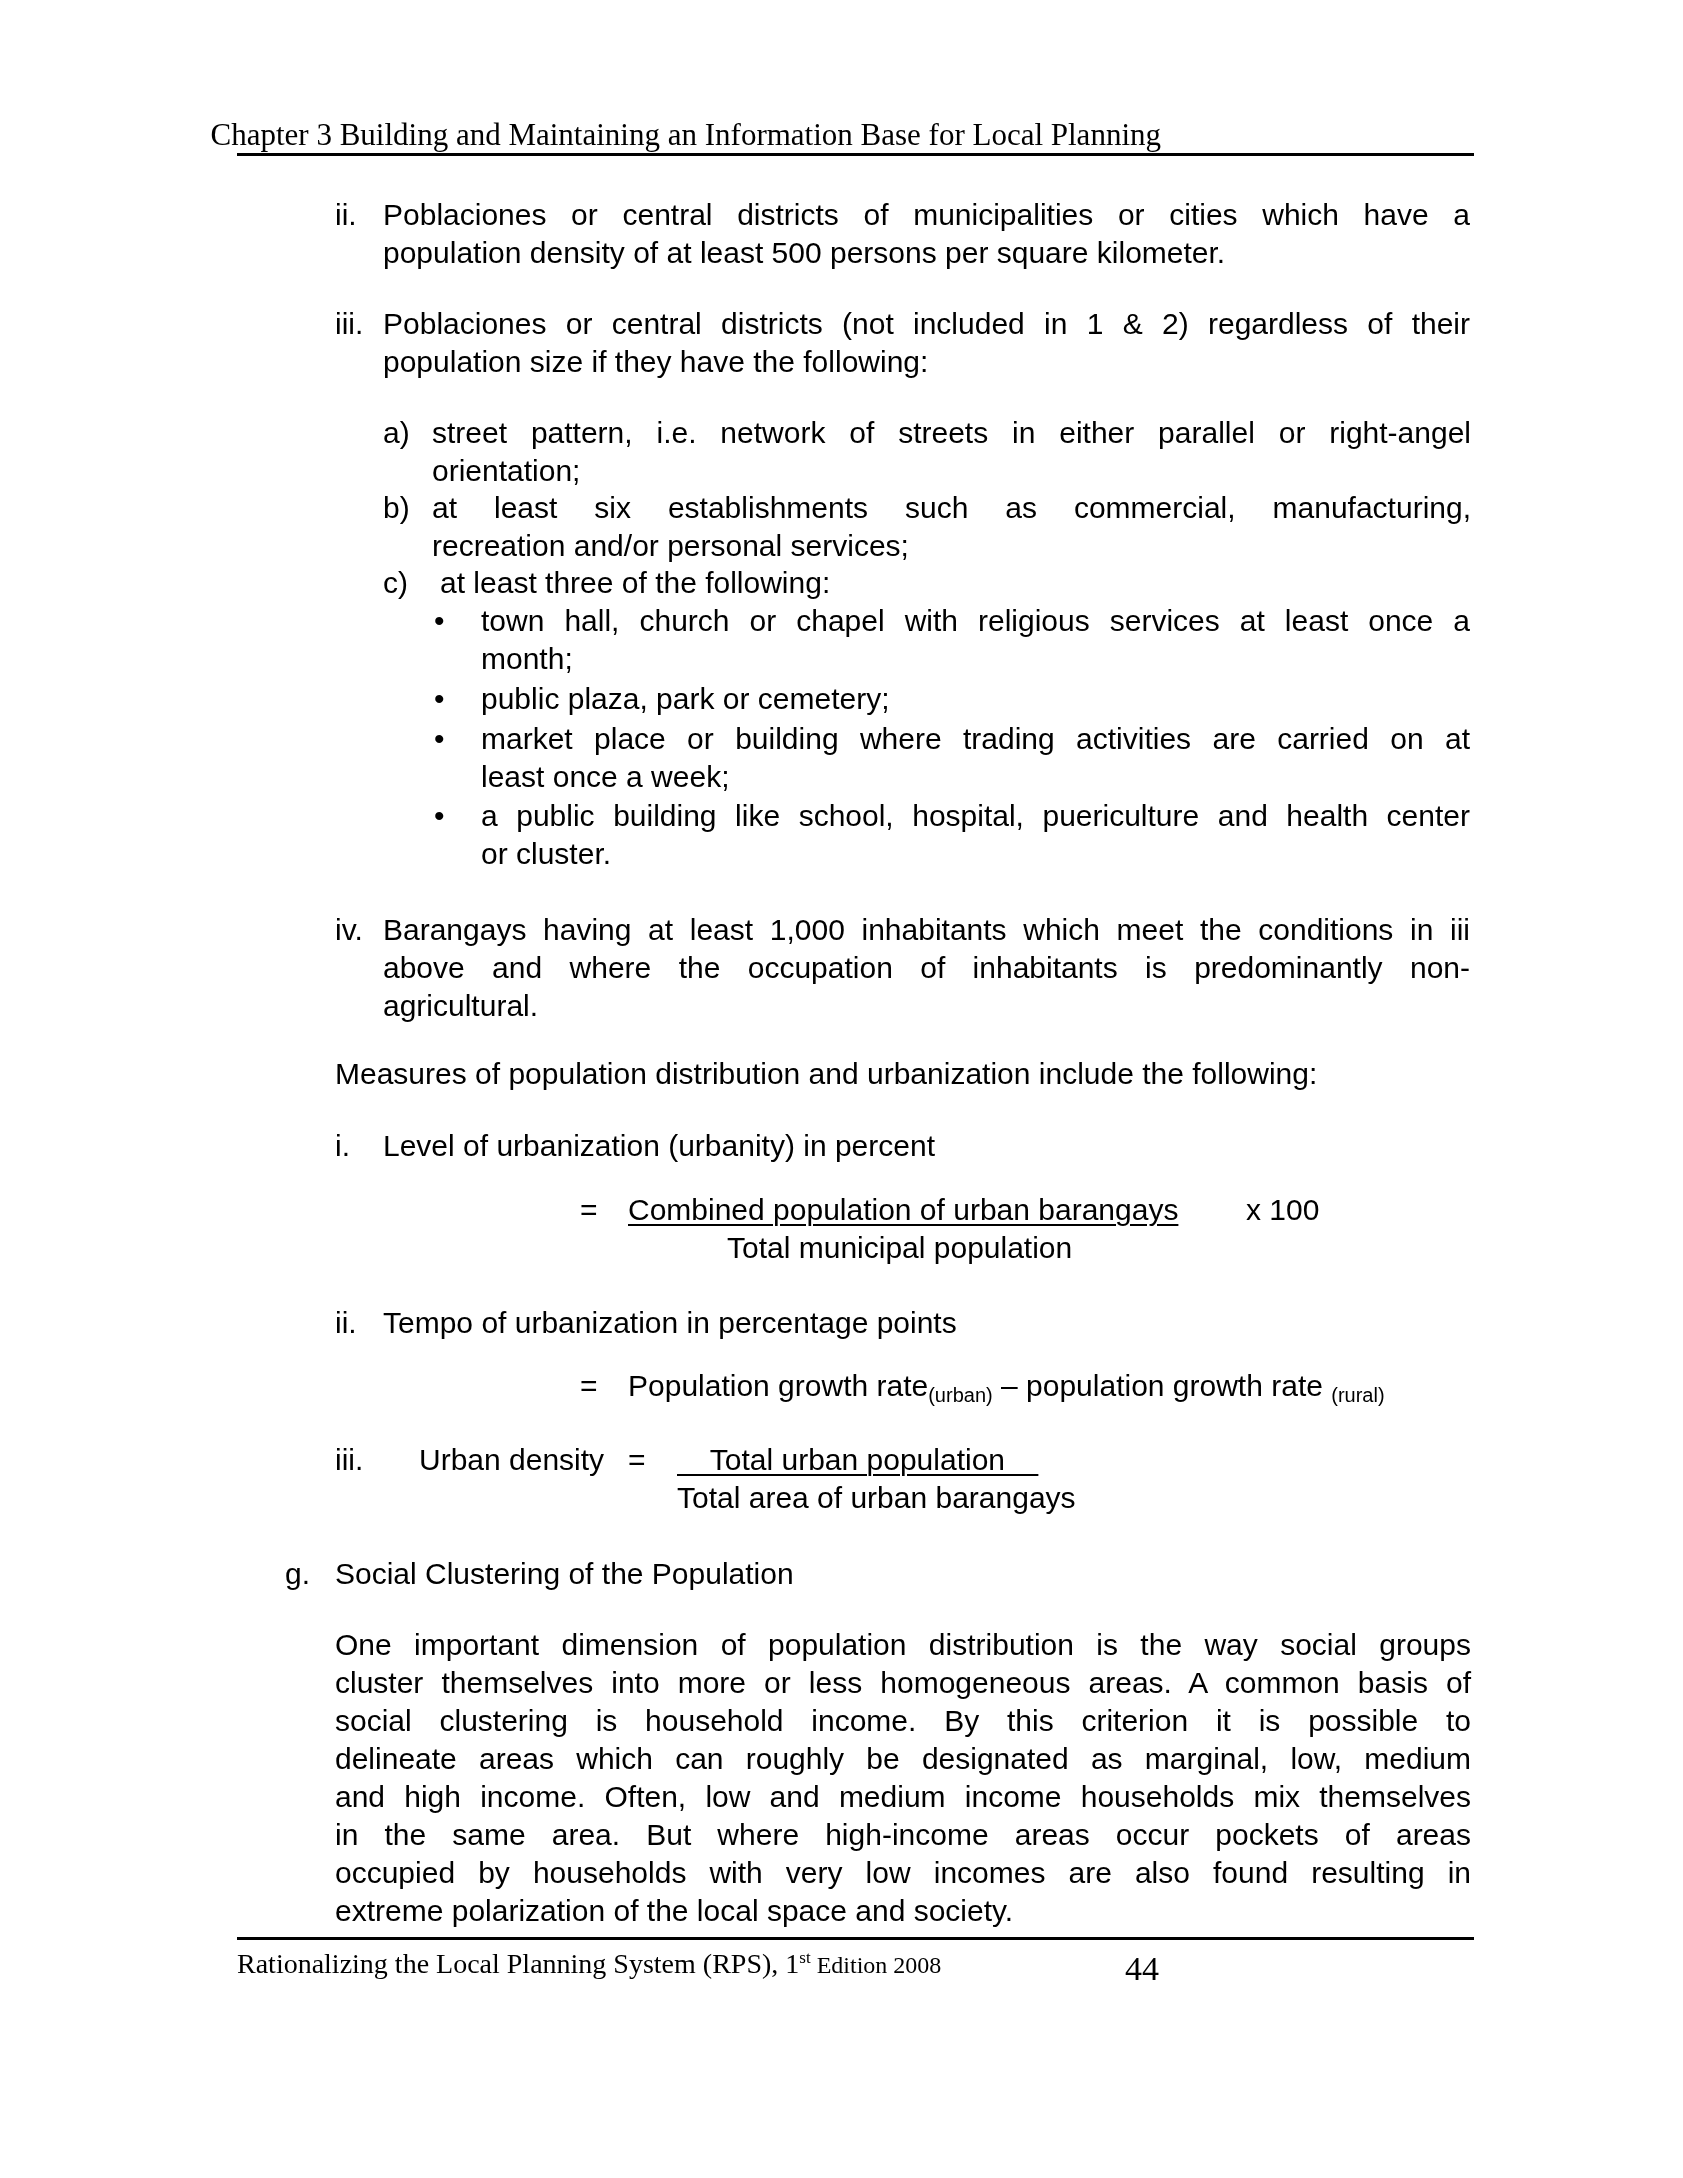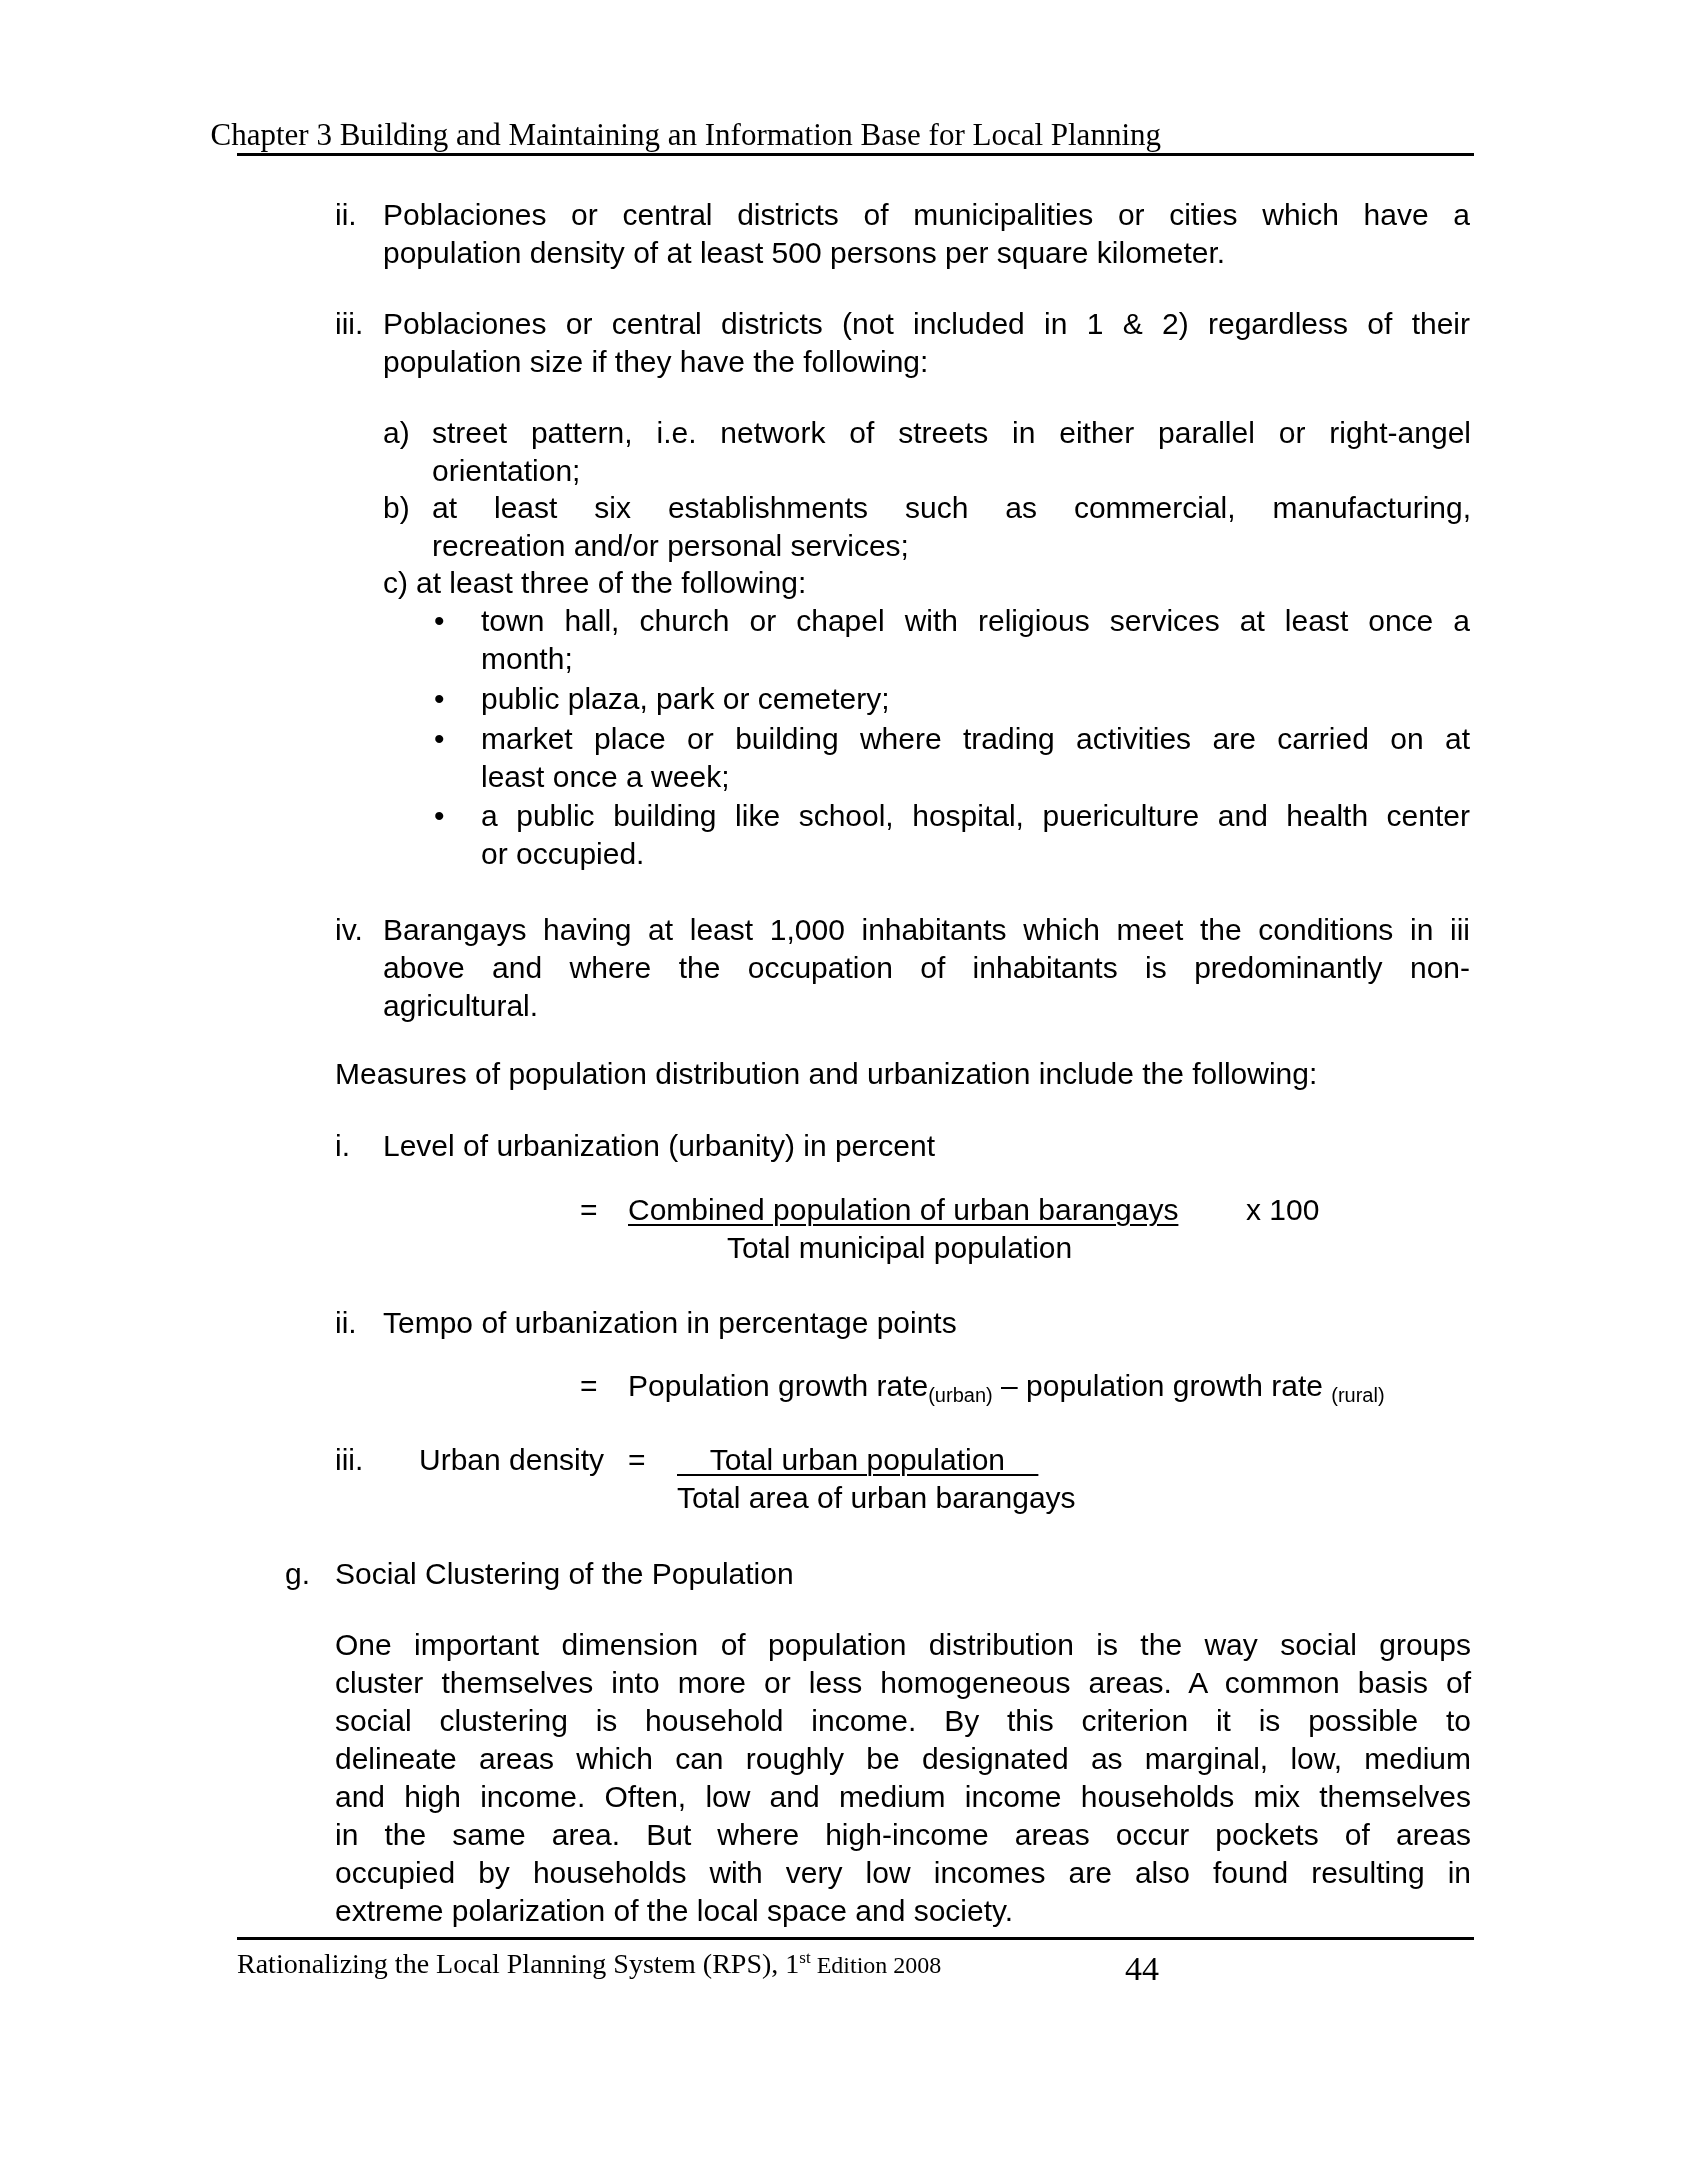--- a/index.html
+++ b/index.html
@@ -45,41 +45,41 @@
     <span class="line last">orientation;</span>
   </div>
 
   <div class="abs sans" style="left:383px; top:489px;">b)</div>
   <div class="just sans" style="left:432px; top:489px; width:1039px;">
     <span class="line">at least six establishments such as commercial, manufacturing,</span>
     <span class="line last">recreation and/or personal services;</span>
   </div>
 
   <div class="abs sans" style="left:383px; top:564px;">c)</div>
-  <div class="abs sans" style="left:416px; top:564px;">at least three of the following:</div>
+  <div class="abs sans" style="left:440px; top:564px;">at least three of the following:</div>
 
   <div class="abs sans" style="left:434px; top:602px;">•</div>
   <div class="just sans" style="left:481px; top:602px; width:989px;">
     <span class="line">town hall, church or chapel with religious services at least once a</span>
     <span class="line last">month;</span>
   </div>
 
   <div class="abs sans" style="left:434px; top:680px;">•</div>
   <div class="abs sans" style="left:481px; top:680px;">public plaza, park or cemetery;</div>
 
   <div class="abs sans" style="left:434px; top:720px;">•</div>
   <div class="just sans" style="left:481px; top:720px; width:989px;">
     <span class="line">market place or building where trading activities are carried on at</span>
     <span class="line last">least once a week;</span>
   </div>
 
   <div class="abs sans" style="left:434px; top:797px;">•</div>
   <div class="just sans" style="left:481px; top:797px; width:989px;">
     <span class="line">a public building like school, hospital, puericulture and health center</span>
-    <span class="line last">or occupied.</span>
+    <span class="line last">or cluster.</span>
   </div>
 
   <div class="abs sans" style="left:335px; top:911px;">iv.</div>
   <div class="just sans" style="left:383px; top:911px; width:1087px;">
     <span class="line">Barangays having at least 1,000 inhabitants which meet the conditions in iii</span>
     <span class="line">above and where the occupation of inhabitants is predominantly non-</span>
     <span class="line last">agricultural.</span>
   </div>
 
   <div class="abs sans" style="left:335px; top:1055px;">Measures of population distribution and urbanization include the following:</div>

